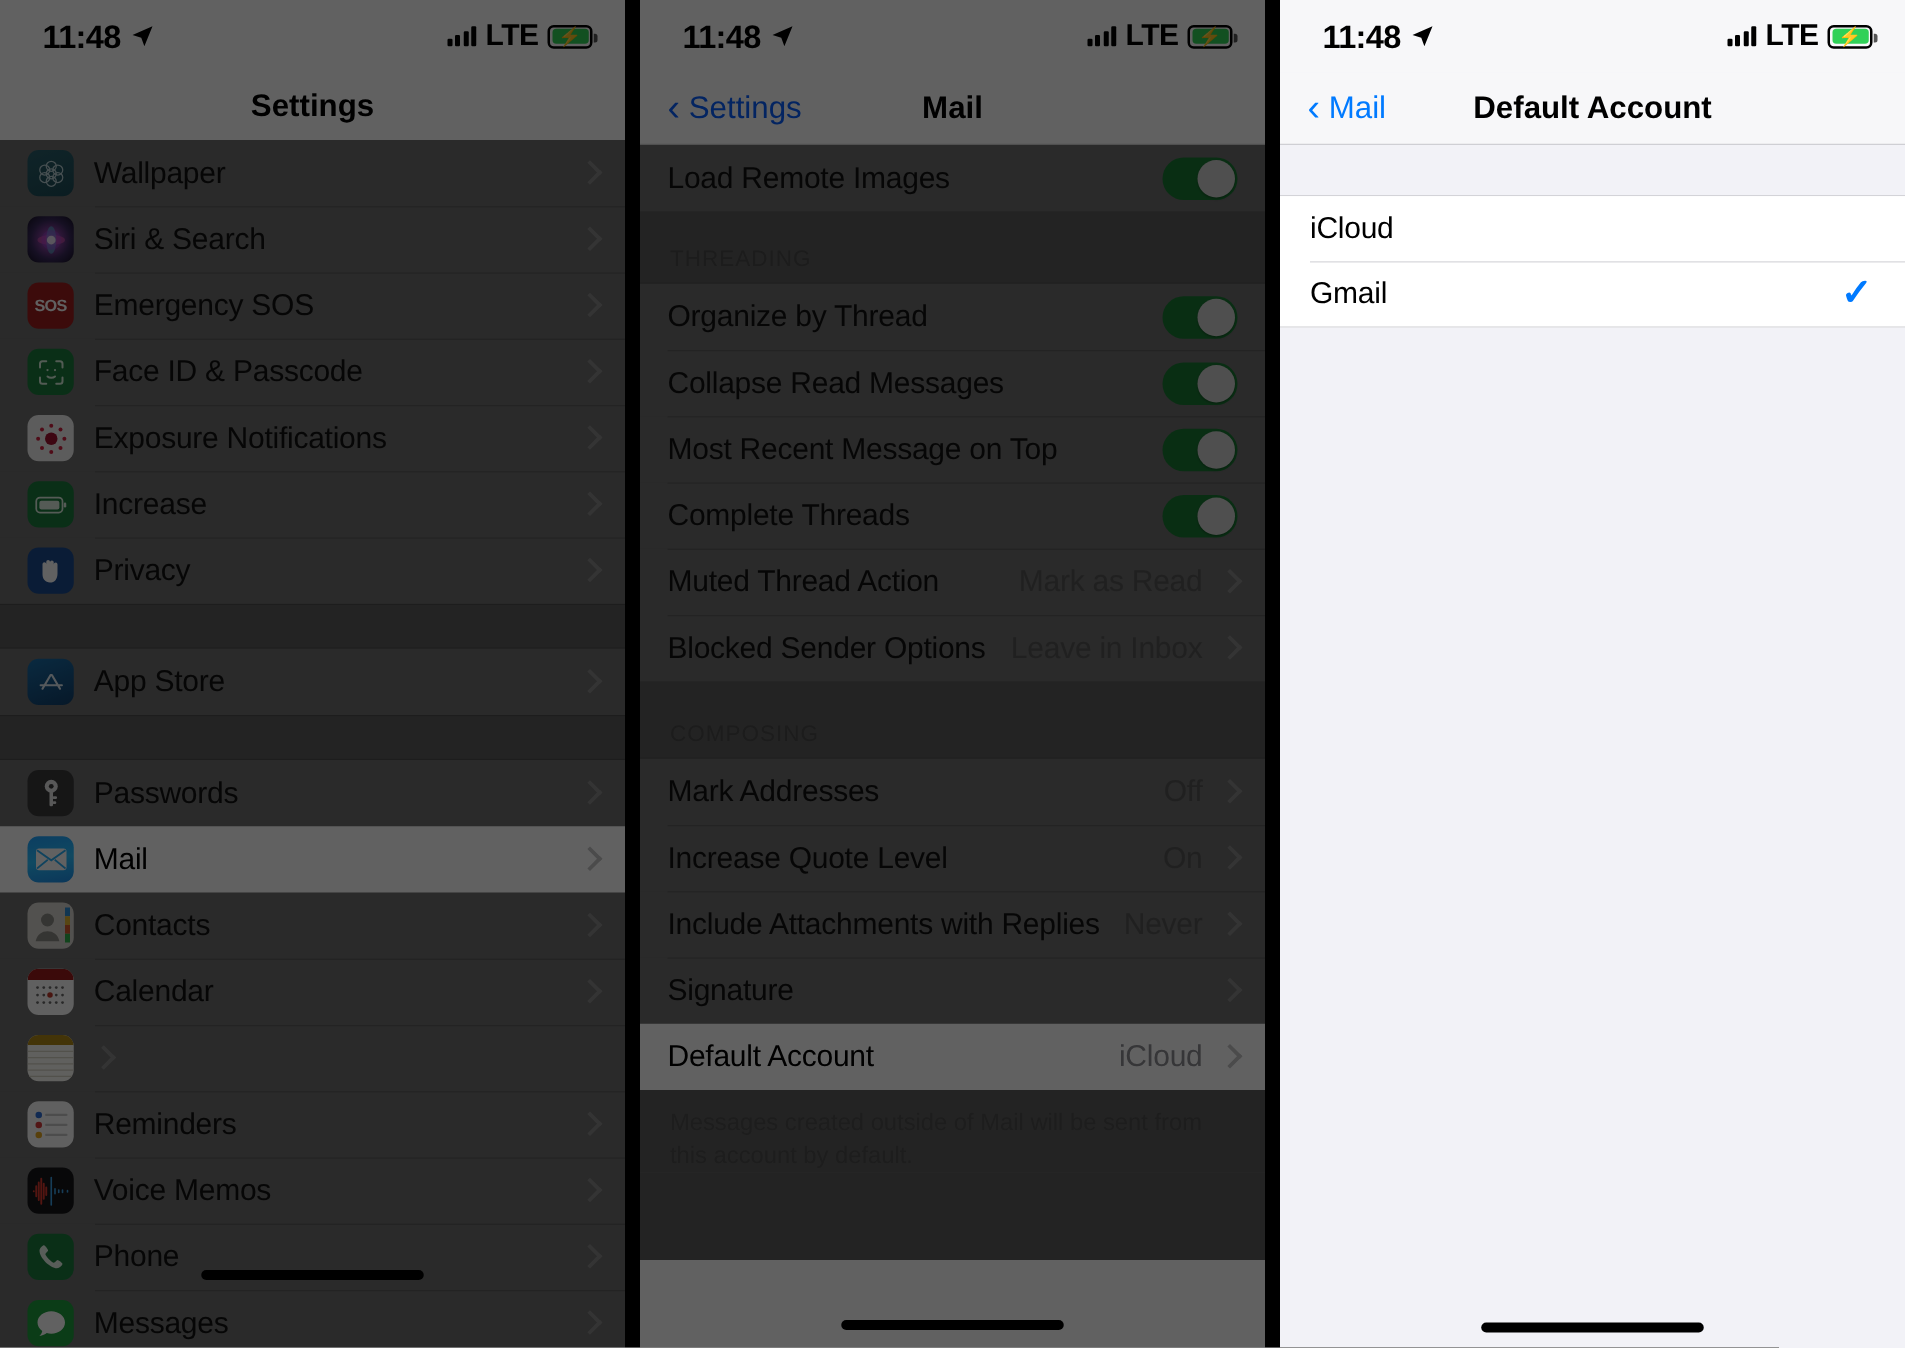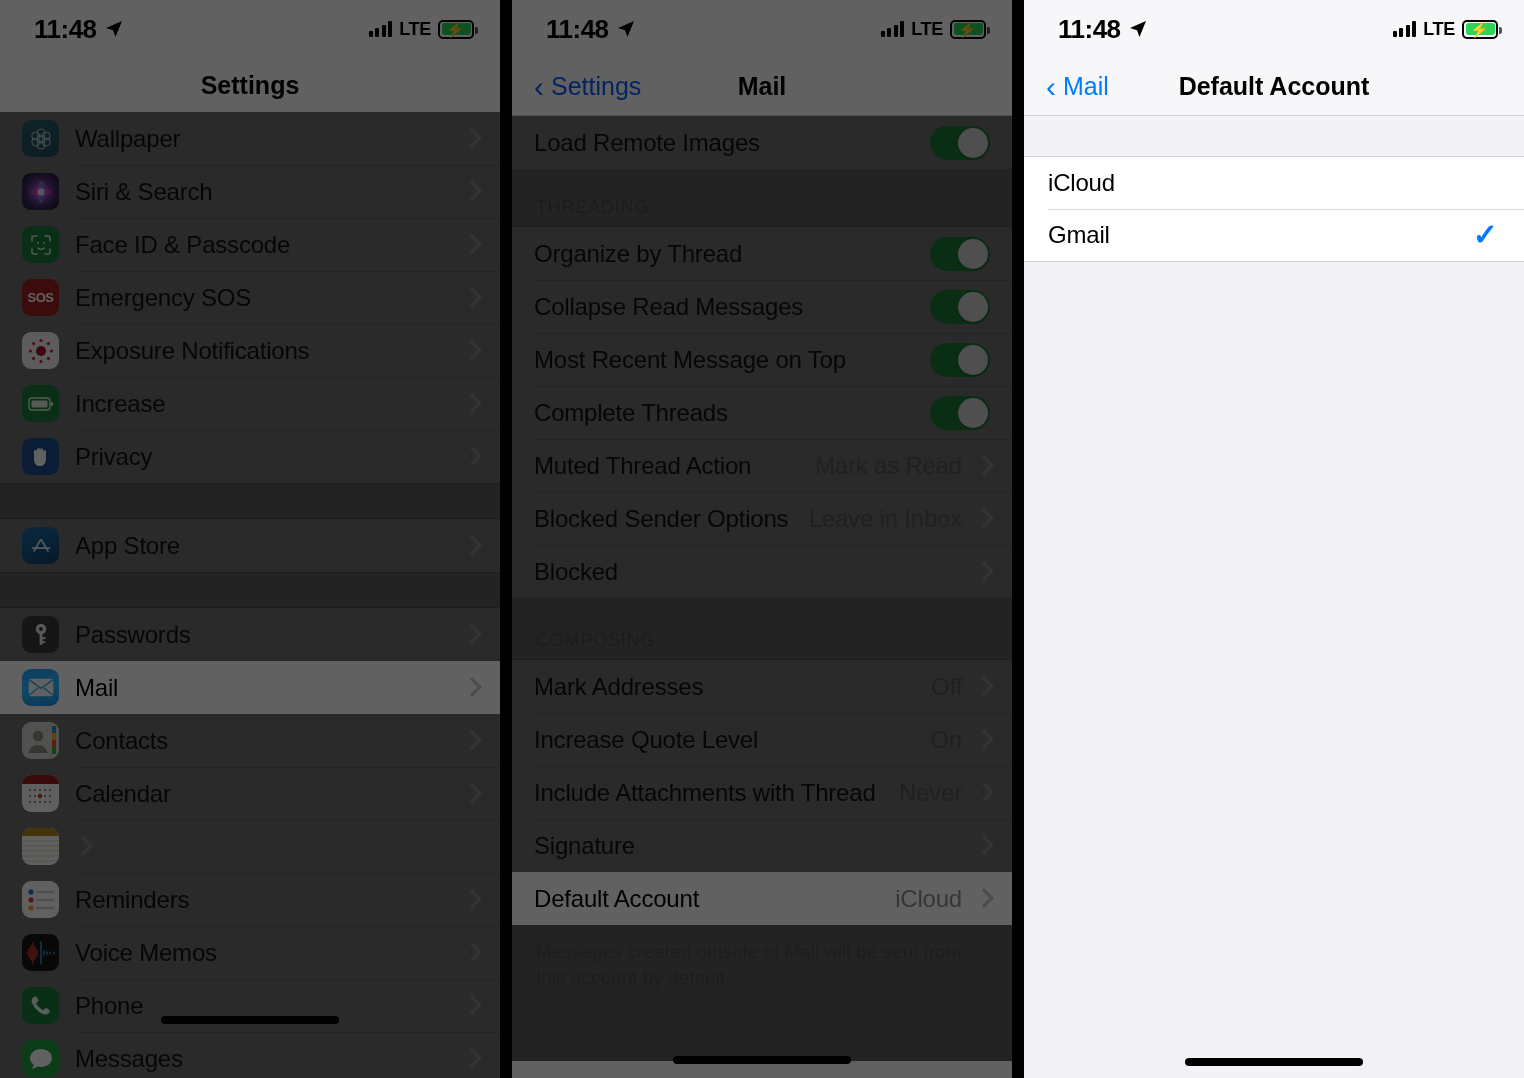--- a/index.html
+++ b/index.html
@@ -31,21 +31,21 @@
     padding: 0 26px 0 34px;
   }
   .status-left { display: flex; align-items: center; gap: 7px; }
   .clock { font-size: 26px; font-weight: bold; letter-spacing: -0.5px; color:#000; }
   .loc-arrow { display:inline-block; width:20px; height:20px; }
   .status-right { display: flex; align-items: center; gap: 7px; }
   .bars { display: flex; align-items: flex-end; gap: 2.5px; height: 16px; }
   .bars i { display:block; width:4px; background:#000; border-radius:1px; }
   .bars i:nth-child(1){height:6px}.bars i:nth-child(2){height:9px}
   .bars i:nth-child(3){height:12px}.bars i:nth-child(4){height:16px}
-  .lte { font-size: 18px; font-weight: bold; color: #000; letter-spacing:-0.3px; }
+  .lte { font-size: 24px; font-weight: bold; color: #000; letter-spacing:-0.3px; }
   .batt { position: relative; width: 36px; height: 19px; border: 2px solid #000; border-radius: 5px; display:flex; align-items:center; }
   .batt::after { content:""; position:absolute; right:-6px; top:5px; width:3px; height:7px; background:#555; border-radius:0 2px 2px 0; }
   .batt .fill { position:absolute; left:1.5px; top:1.5px; bottom:1.5px; width:29px; background:#30D158; border-radius:3px; }
   .bolt { position:relative; z-index:2; width:100%; text-align:center; font-size:15px; line-height:1; color:#000; font-weight:bold; }
 
   
   .navbar-plain {
     position:relative; z-index:5;
     height: 54px; display:flex; align-items:center; justify-content:center;
     background: transparent;
@@ -244,35 +244,35 @@
                 <ellipse cx="15" cy="15" rx="8" ry="8" fill="#a040e0" opacity="0.35"></ellipse>
                 <circle cx="15" cy="15" r="3.5" fill="#fff" opacity="0.85"></circle>
               </g>
             </svg>
         </span>
         <span class="label">Siri &amp; Search</span>
         <span class="chevron"></span>
       </div>
 
       <div class="row">
+        <span class="app-icon ic-sos">SOS</span>
+        <span class="label">Emergency SOS</span>
+        <span class="chevron"></span>
+      </div>
+
+      <div class="row">
         <span class="app-icon ic-faceid">
           <svg width="24" height="24" viewBox="0 0 24 24" fill="none" stroke="#d8f0dc" stroke-width="1.6" stroke-linecap="round">
             <path d="M3 8V5a2 2 0 012-2h3M21 8V5a2 2 0 00-2-2h-3M3 16v3a2 2 0 002 2h3M21 16v3a2 2 0 01-2 2h-3"></path>
             <circle cx="9" cy="10" r="0.9" fill="#d8f0dc" stroke="none"></circle>
               <circle cx="15" cy="10" r="0.9" fill="#d8f0dc" stroke="none"></circle>
             <path d="M9 15.2c1.6 1.4 4.4 1.4 6 0"></path>
           </svg>
         </span>
         <span class="label">Face ID &amp; Passcode</span>
-        <span class="chevron"></span>
-      </div>
-
-      <div class="row">
-        <span class="app-icon ic-sos">SOS</span>
-        <span class="label">Emergency SOS</span>
         <span class="chevron"></span>
       </div>
 
       <div class="row">
         <span class="app-icon ic-exposure">
           <svg width="30" height="30" viewBox="0 0 30 30">
               <circle cx="15" cy="15" r="5" fill="#a01030"></circle>
           <g fill="#d02040">
                 <circle cx="15" cy="4.5" r="1.6"></circle>
                 <circle cx="22.4" cy="7.6" r="1.6"></circle>
@@ -532,40 +532,35 @@
       <div class="row no-icon">
         <span class="label">Muted Thread Action</span>
         <span class="value">Mark as Read</span>
         <span class="chevron"></span>
       </div>
       <div class="row no-icon">
         <span class="label">Blocked Sender Options</span>
         <span class="value">Leave in Inbox</span>
         <span class="chevron"></span>
       </div>
-      <div class="row no-icon">
-        <span class="label">Blocked</span>
-        <span class="value"></span>
-        <span class="chevron"></span>
-      </div>
 
       <div class="section-hdr tall">COMPOSING</div>
 
       <div class="row no-icon">
         <span class="label">Mark Addresses</span>
         <span class="value">Off</span>
         <span class="chevron"></span>
       </div>
       <div class="row no-icon">
         <span class="label">Increase Quote Level</span>
         <span class="value">On</span>
         <span class="chevron"></span>
       </div>
       <div class="row no-icon">
-        <span class="label">Include Attachments with Thread</span>
+        <span class="label">Include Attachments with Replies</span>
         <span class="value">Never</span>
         <span class="chevron"></span>
       </div>
       <div class="row no-icon">
         <span class="label">Signature</span>
         <span class="value"></span>
         <span class="chevron"></span>
       </div>
       <div class="row no-icon highlight">
         <span class="label">Default Account</span>

